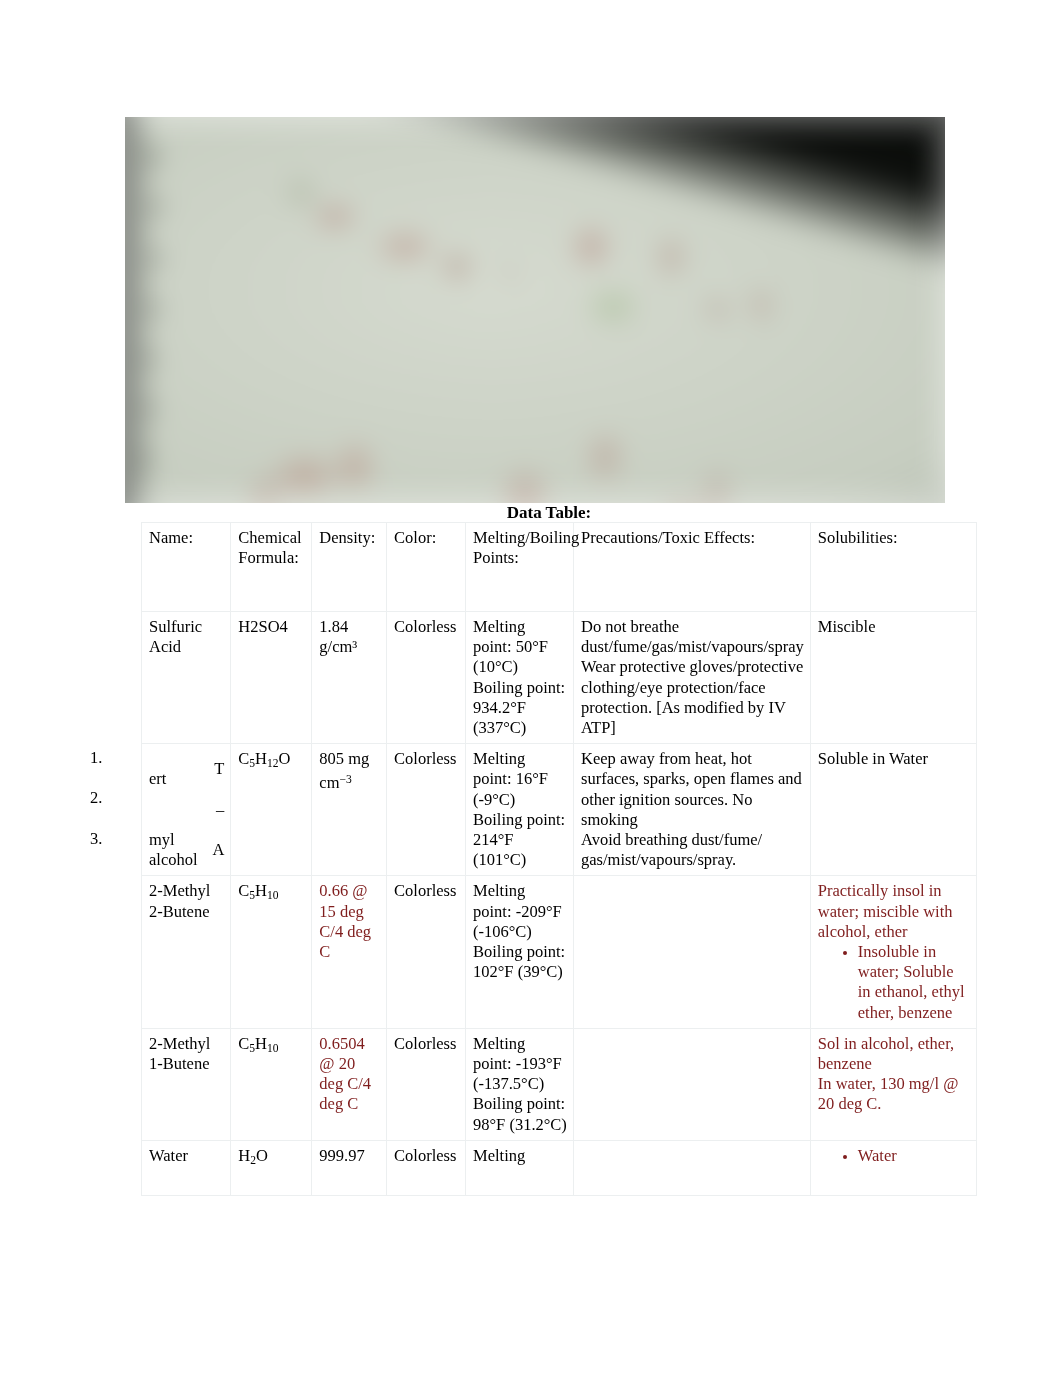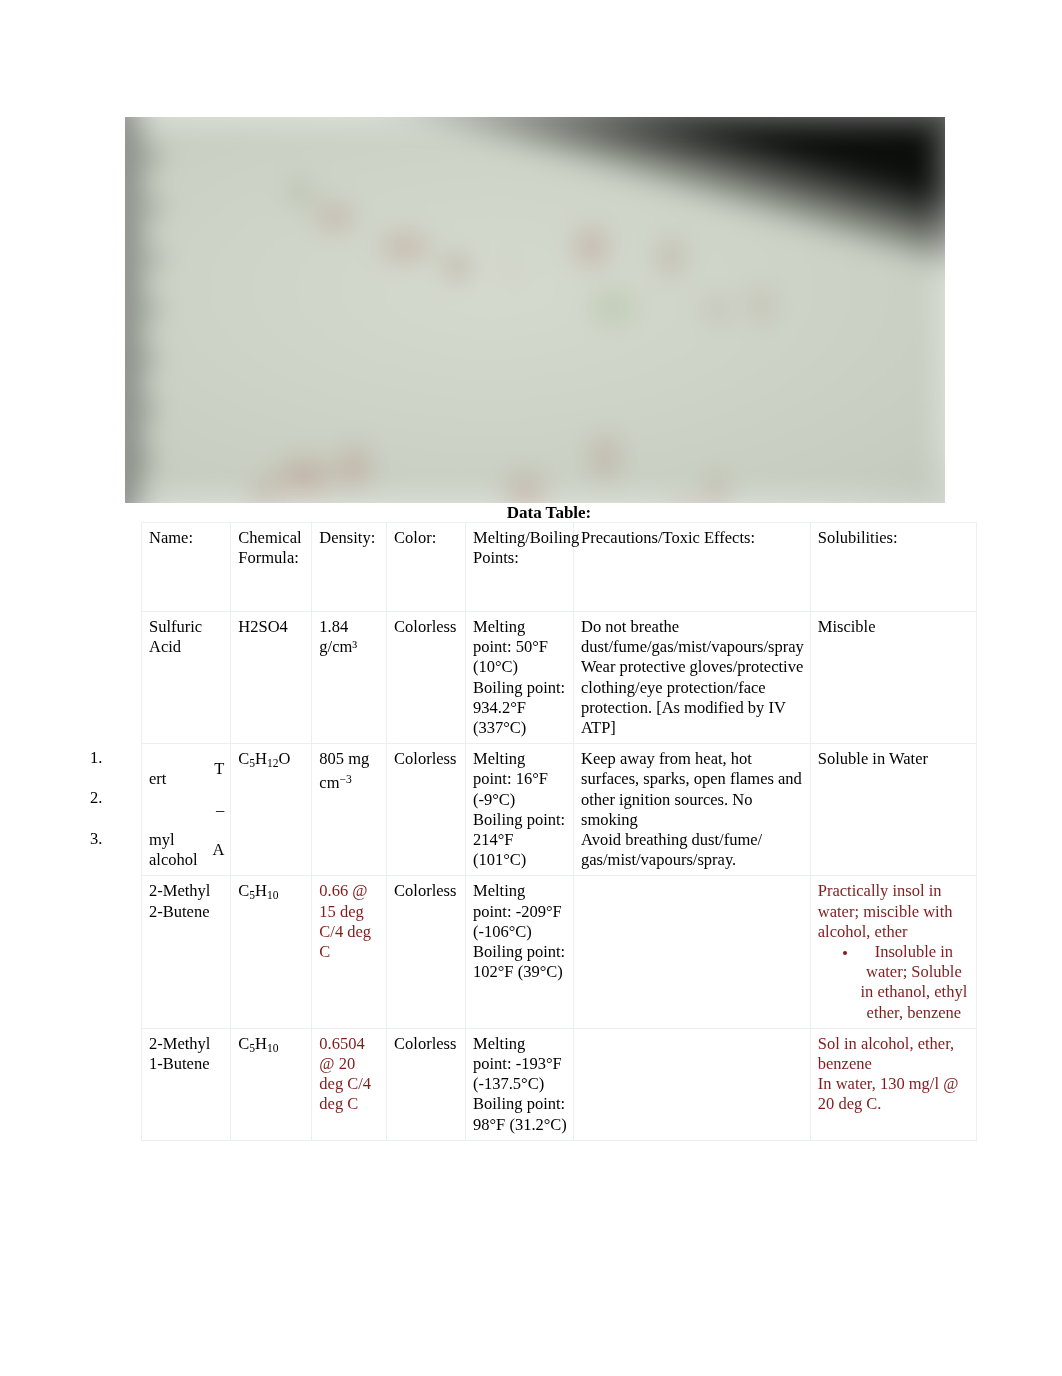--- a/index.html
+++ b/index.html
@@ -145,21 +145,21 @@
   }
   .tert-left { line-height: 20.2px; }
   .tert-left .sp { display: block; height: 20.2px; }
 
   
   ul.sub {
     margin: 0 0 0 22px;
     padding: 0 0 0 18px;
     list-style: disc;
   }
-  ul.sub li { margin: 0; padding: 0; text-align: center; }
+  ul.sub li { margin: 0; padding: 0; }
   ul.sub li::marker { font-size: 90%; }
 
   
   .clip-row td {
     height: 44px;
     overflow: hidden;
   }
 </style>
 </head>
 <body>
@@ -255,16 +255,29 @@
       <td style="white-space:pre-line">2-Methyl 1-Butene</td>
       <td><span>C</span><sub>5</sub><span>H</span><sub>10</sub></td>
       <td class="grey">0.6504 @ 20 deg C/4 deg C</td>
       <td>Colorless</td>
       <td><span class="lbl">Melting point:</span><span> -193°F (-137.5°C)</span> <span class="lbl">Boiling point:</span><span> 98°F (31.2°C)</span></td>
       <td></td>
       <td class="grey" style="white-space:pre-line">Sol in alcohol, ether, benzene
 In water, 130 mg/l @ 20 deg C.</td>
     </tr>
 
+    <tr class="clip-row">
+      <td>Water</td>
+      <td><span>H</span><sub>2</sub><span>O</span></td>
+      <td>999.97</td>
+      <td>Colorless</td>
+      <td><span class="lbl">Melting</span></td>
+      <td></td>
+      <td class="grey">
+        <ul class="sub">
+          <li>Water</li>
+        </ul>
+      </td>
+    </tr>
   </tbody>
     </table>
 
 </div>
 
 </body></html>

